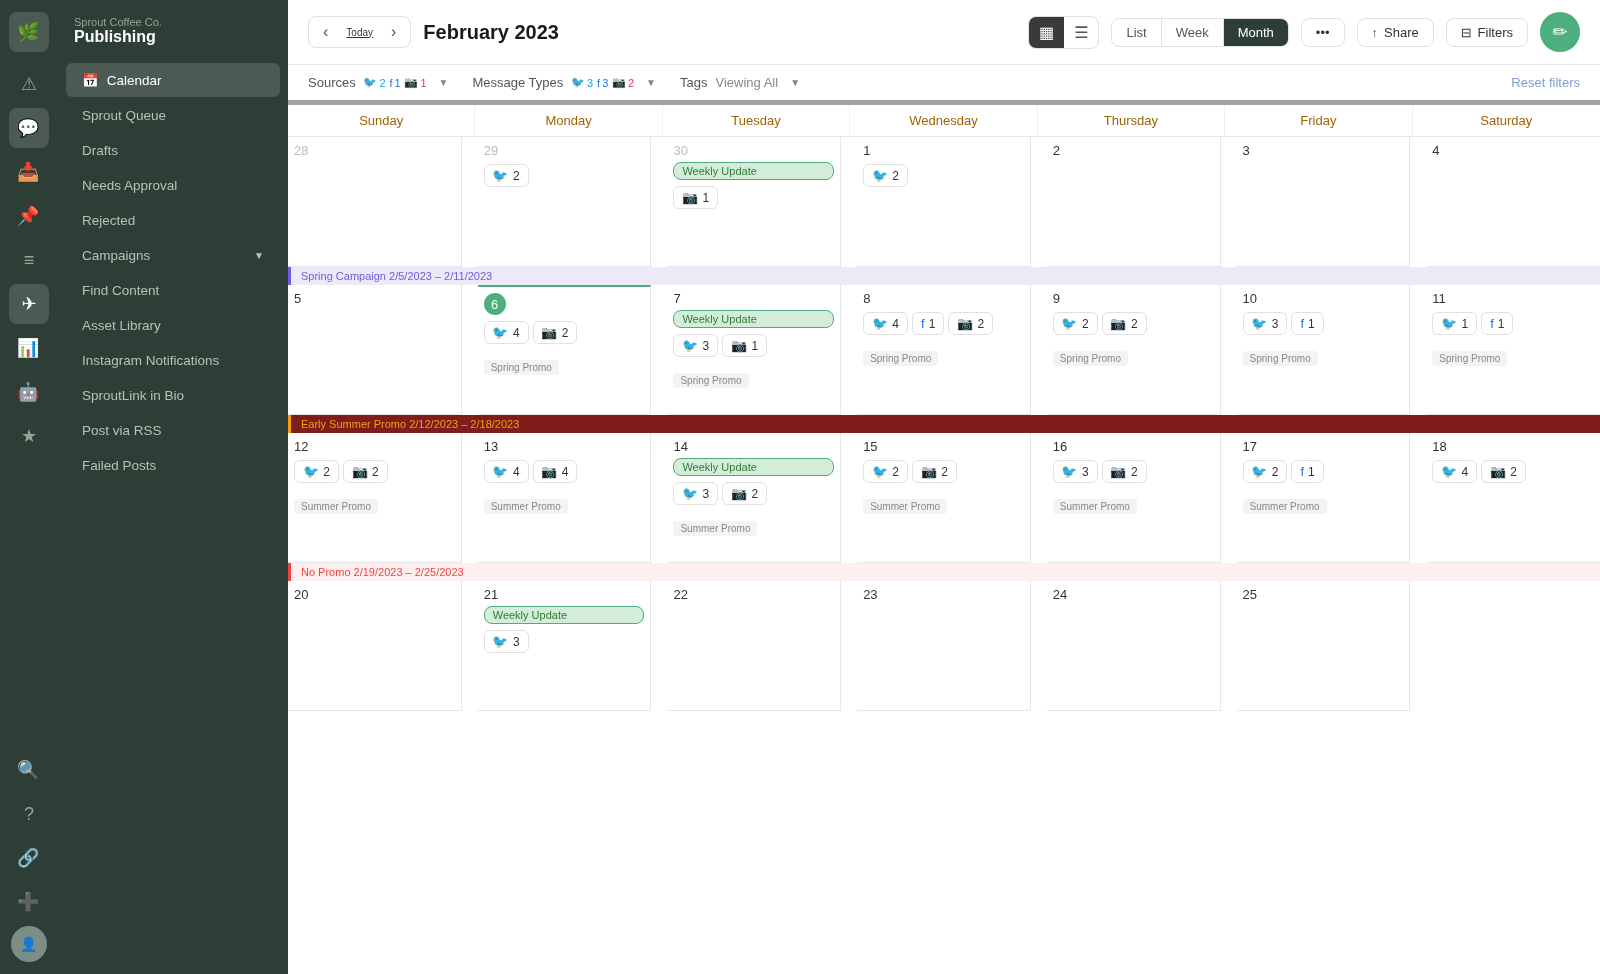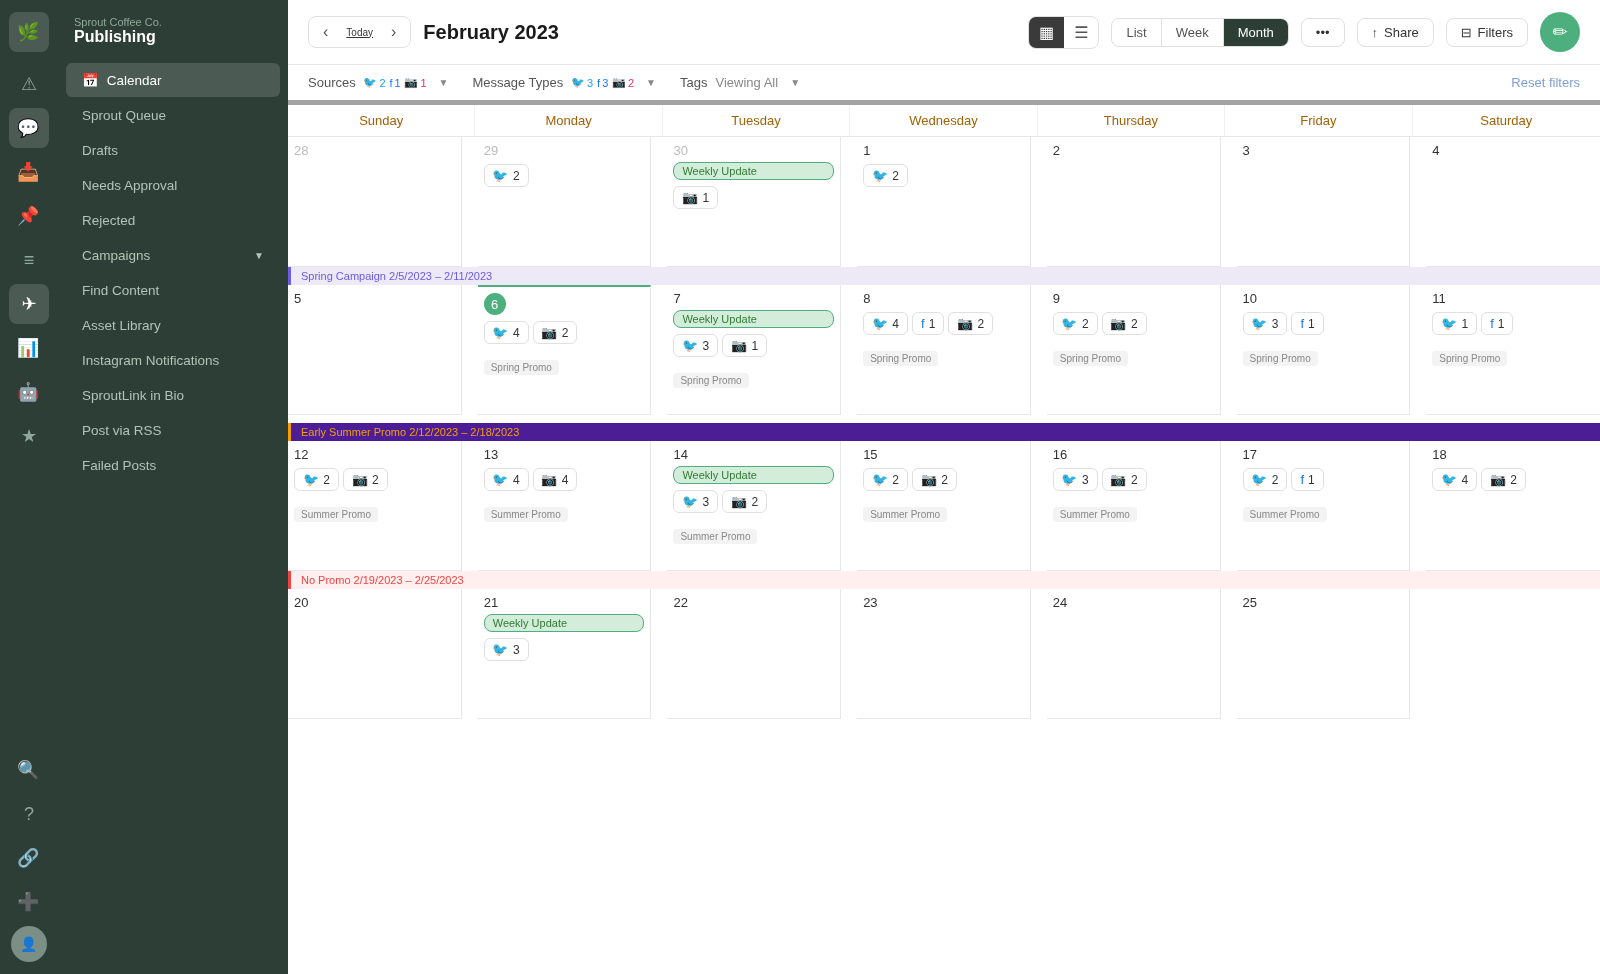--- a/index.html
+++ b/index.html
@@ -524,21 +524,21 @@
           <div class="posts-row">
             <div class="post-badge tw"><span class="tw-icon">🐦</span> 1</div>
             <div class="post-badge fb"><span class="fb-icon">f</span> 1</div>
           </div>
           <span class="promo-tag">Spring Promo</span>
         </div>
       </div>
     </div>
 
     <div style="position:relative;">
-      <div style="background:#4c1d95; color:#f59e0b; border-left:3px solid #f59e0b; padding:3px 10px; font-size:11px; font-weight:500; cursor:pointer;margin-top:8px;">
+      <div style="background:#7f1d1d; color:#f59e0b; border-left:3px solid #f59e0b; padding:3px 10px; font-size:11px; font-weight:500; cursor:pointer;">
         <span>Early Summer Promo 2/12/2023 – 2/18/2023</span>
       </div>
       <div class="week-cells">
         <div class="cal-cell">
           <div class="day-num">12</div>
           <div class="posts-row">
             <div class="post-badge tw"><span class="tw-icon">🐦</span> 2</div>
             <div class="post-badge ig"><span class="ig-icon">📷</span> 2</div>
           </div>
           <span class="promo-tag">Summer Promo</span>

